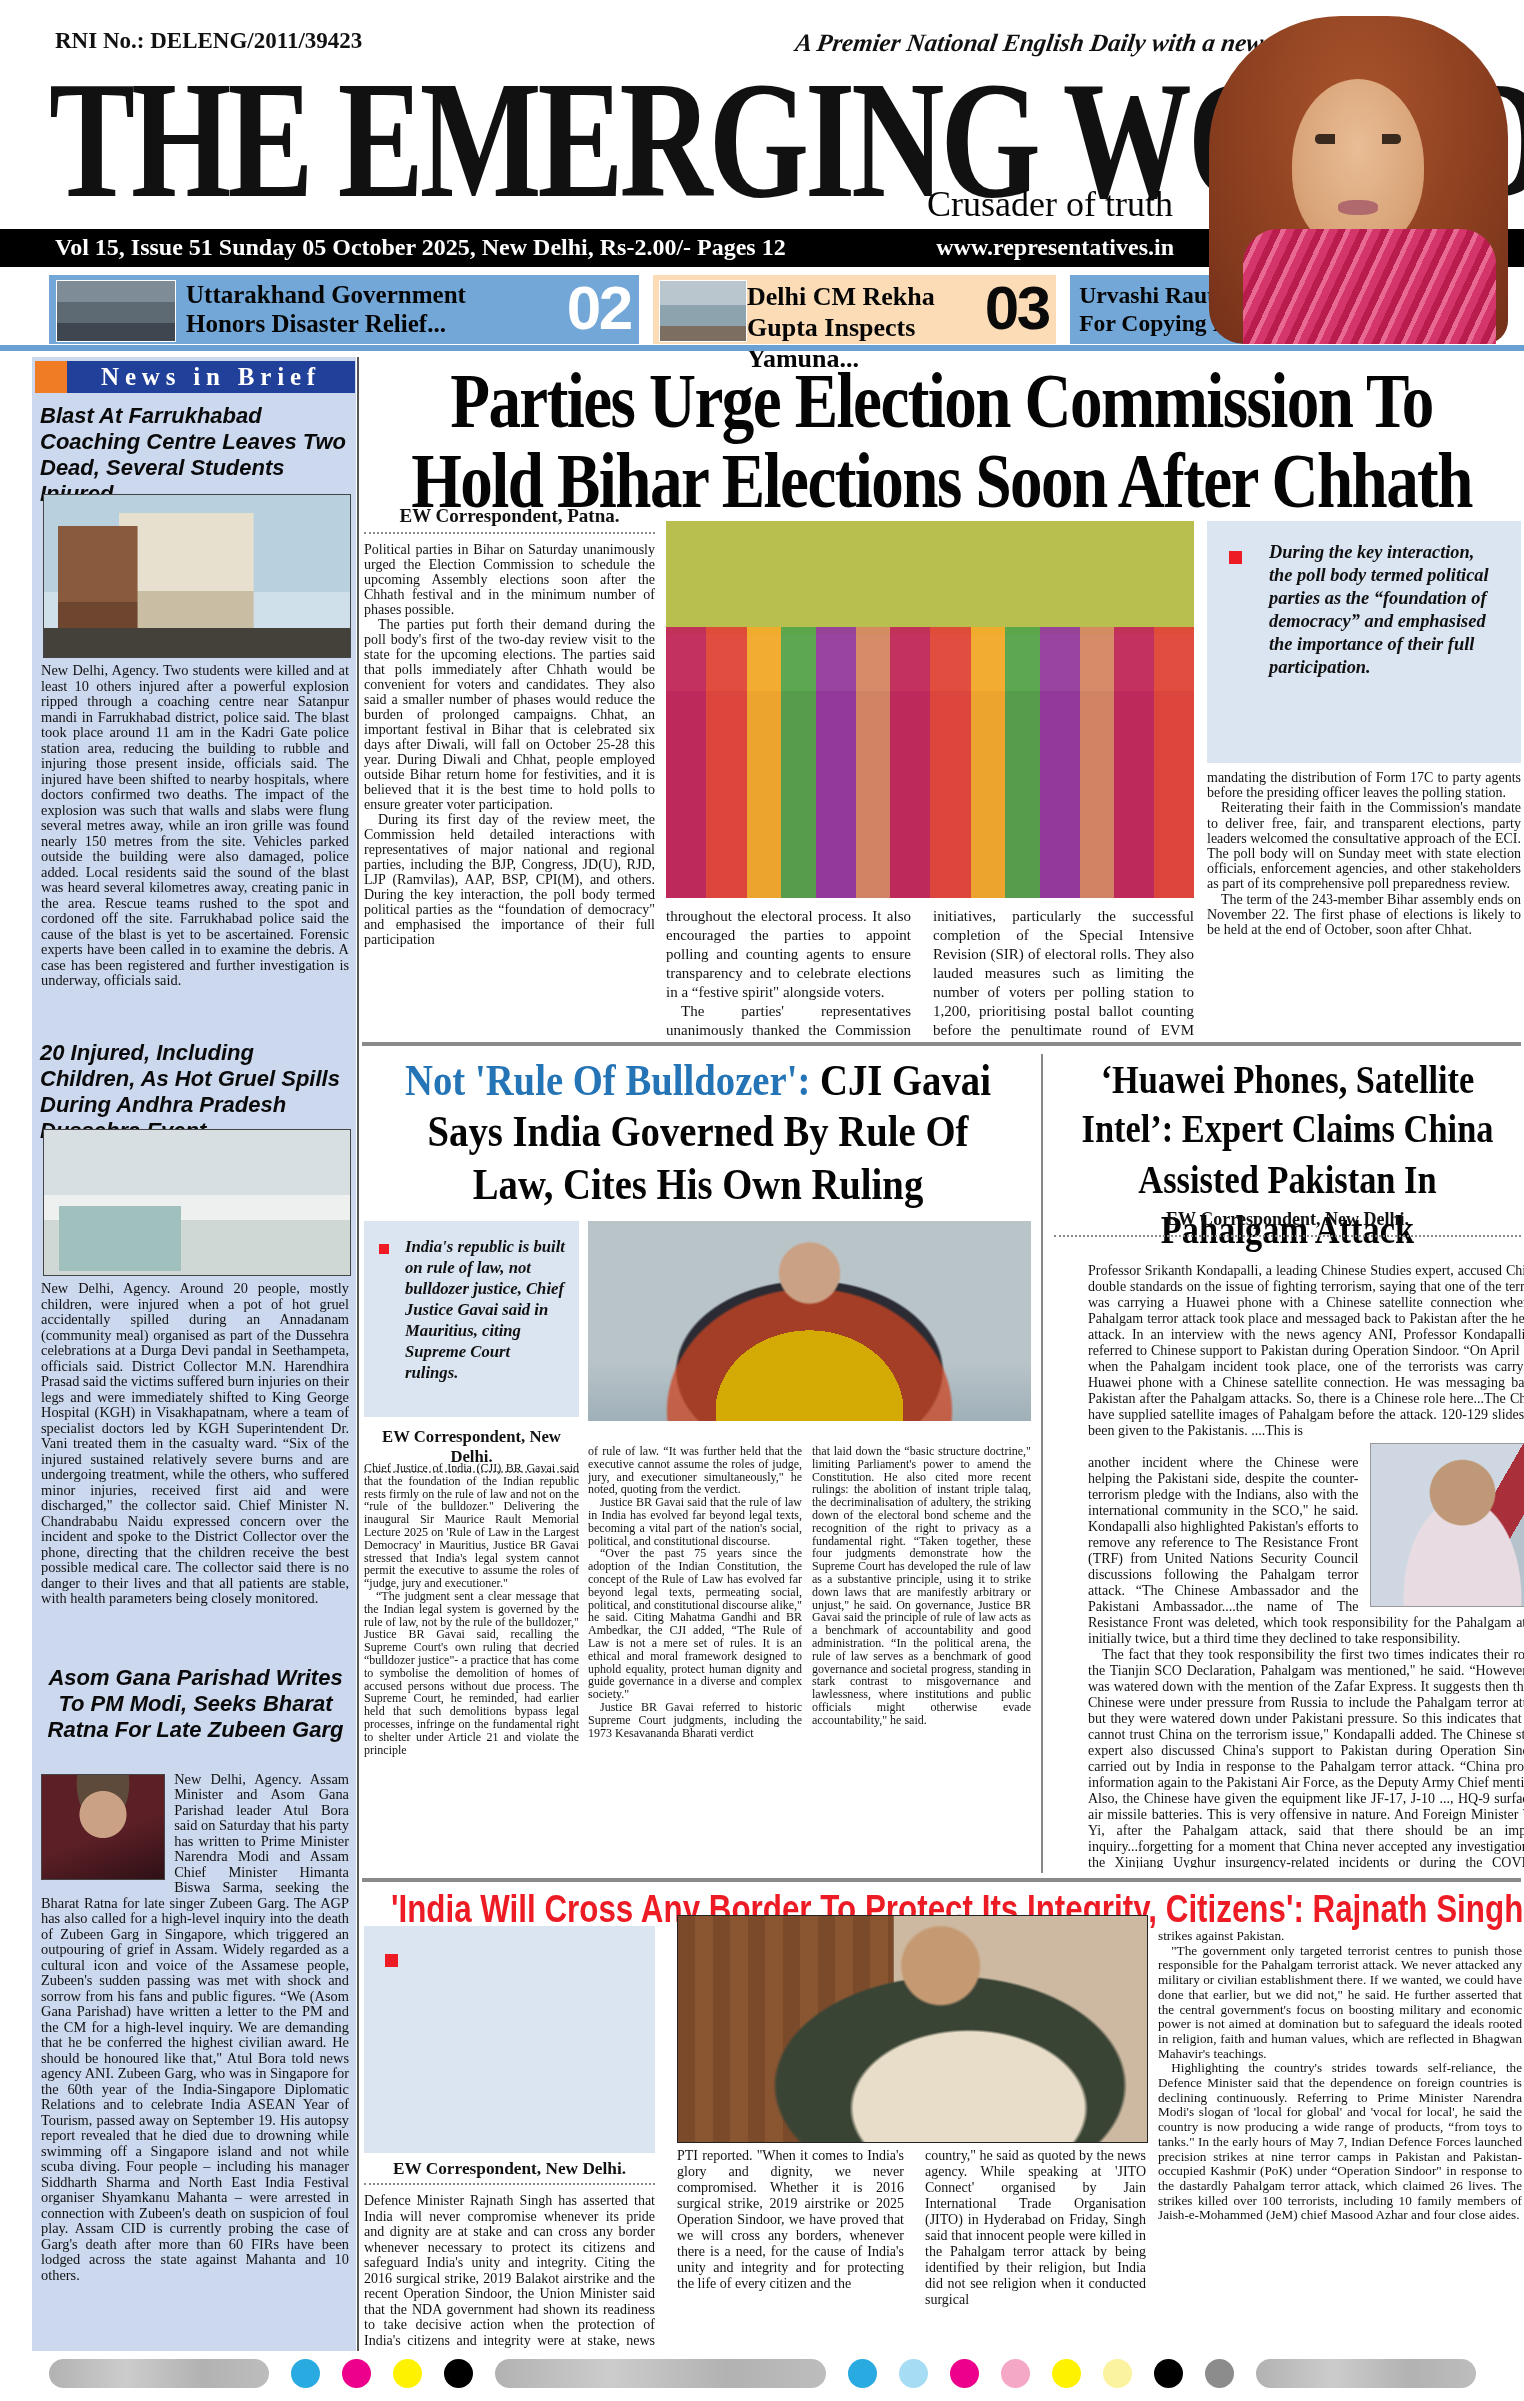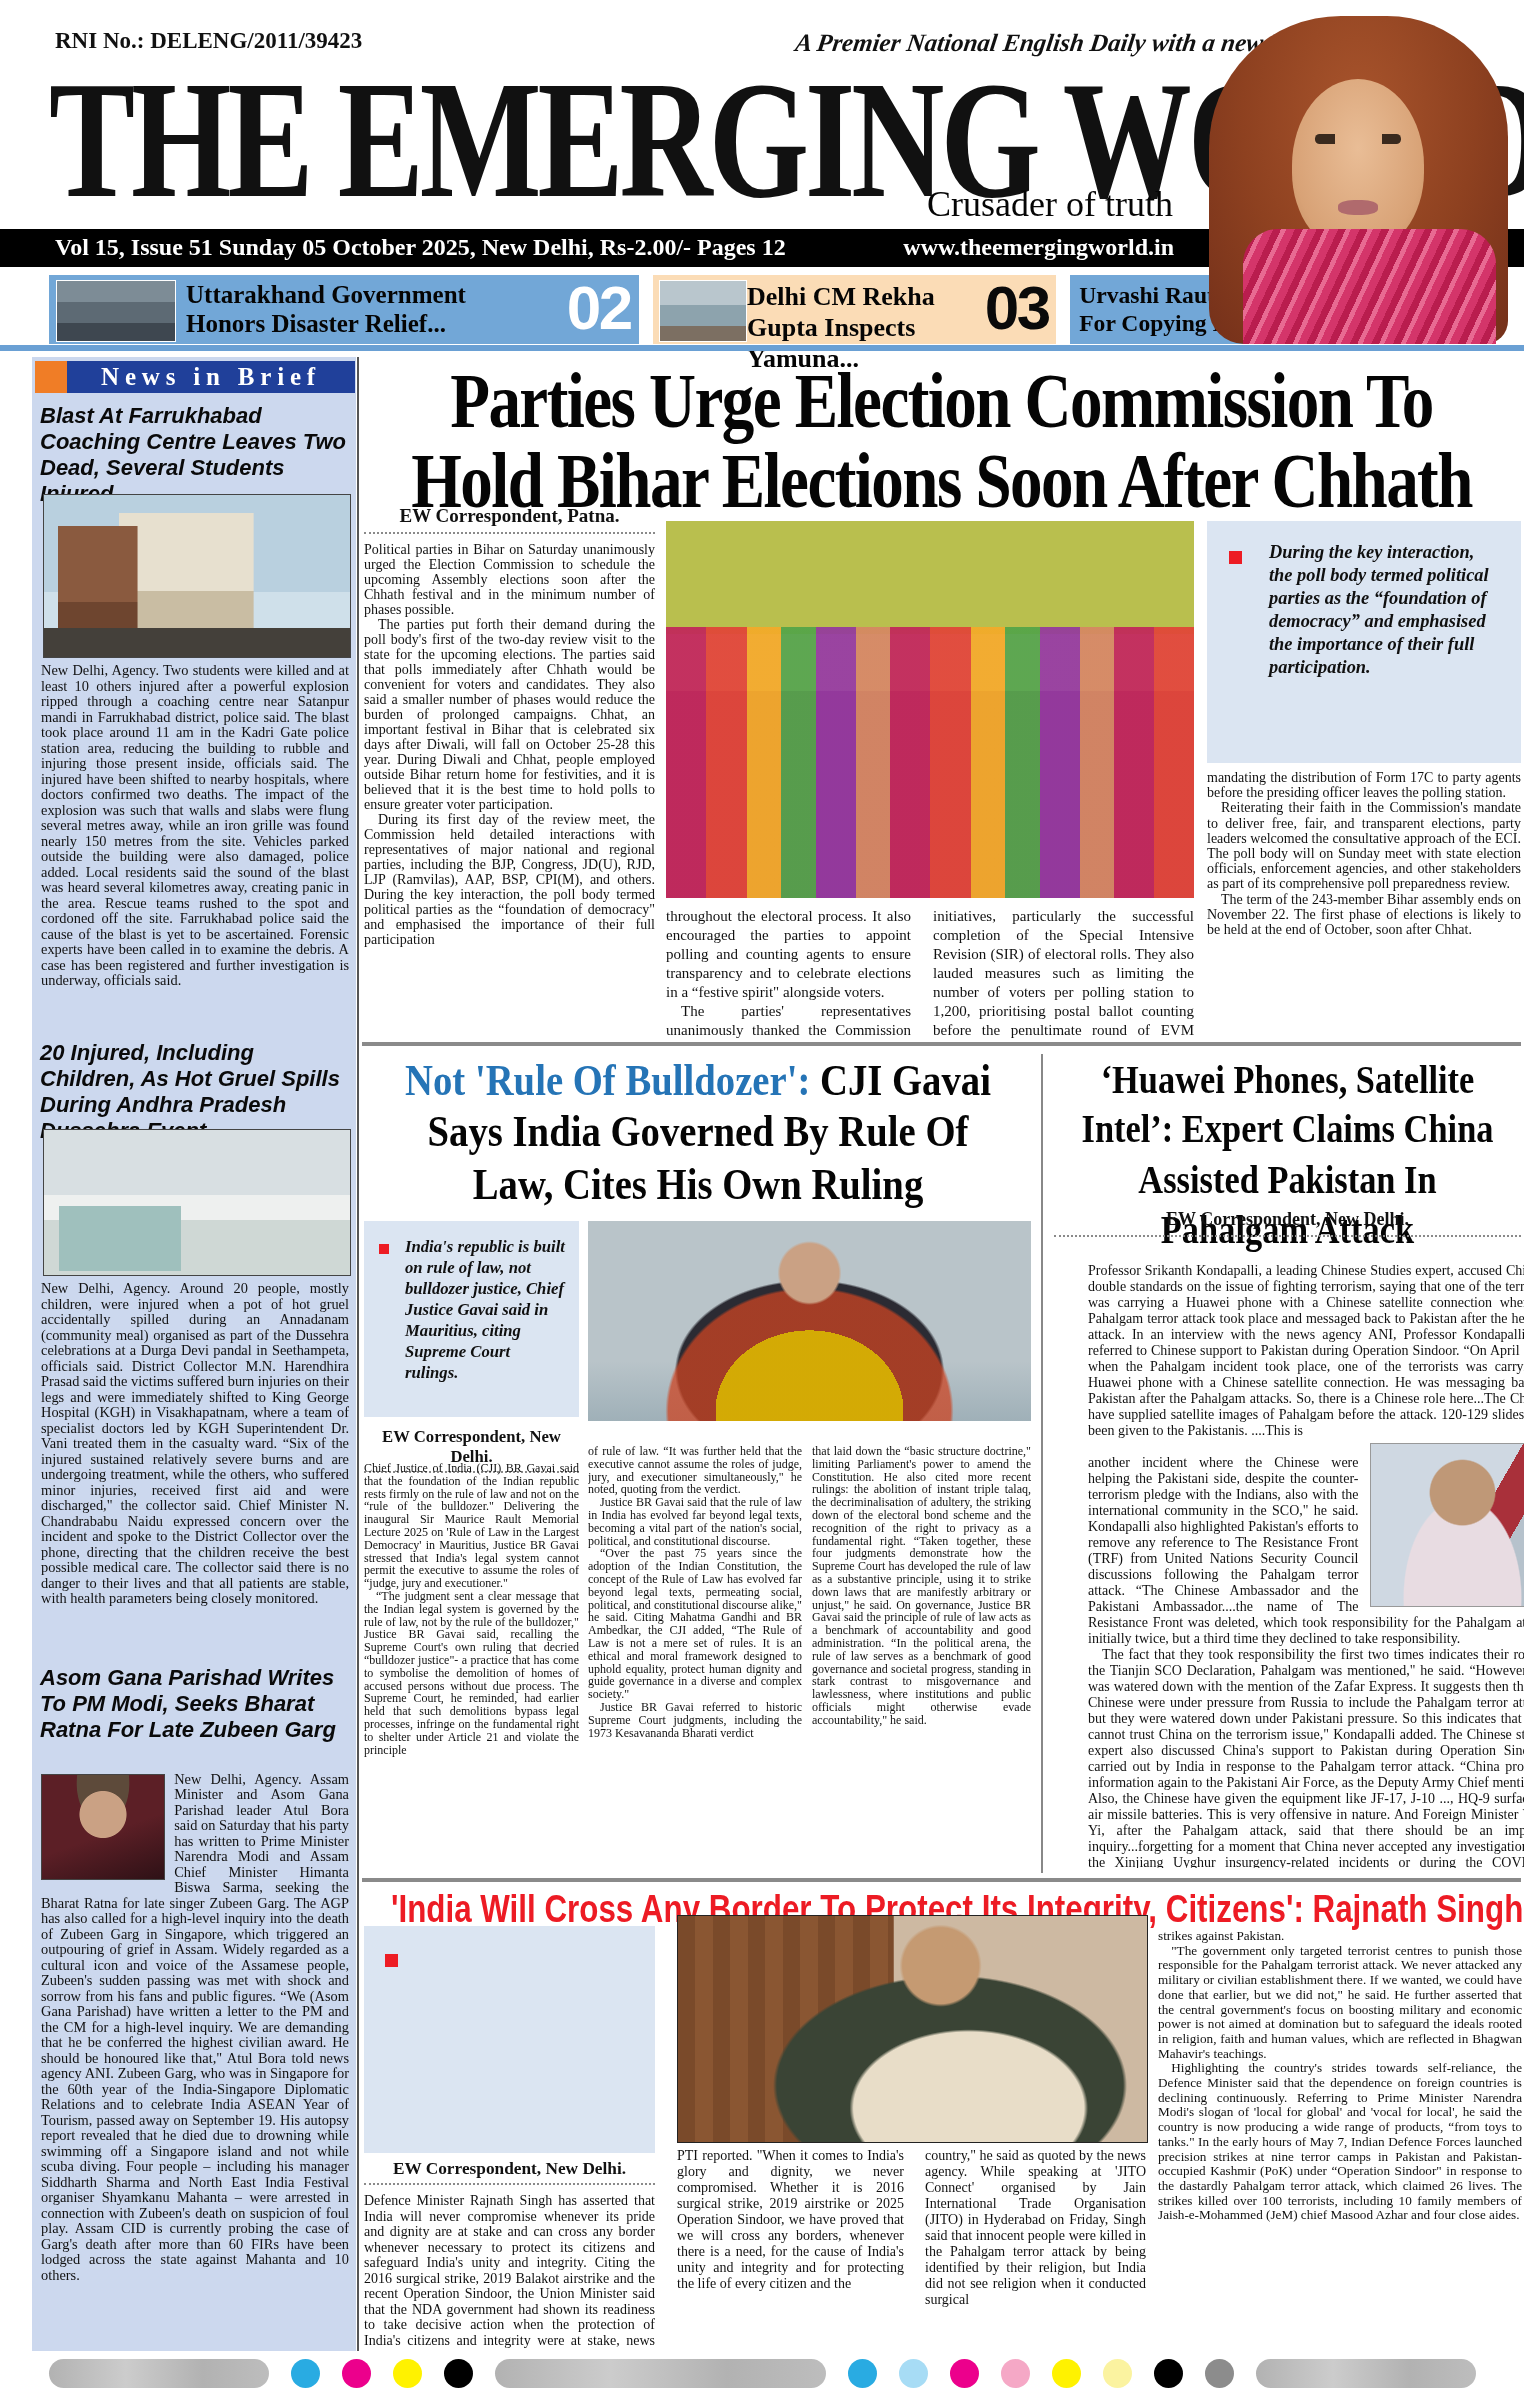--- a/index.html
+++ b/index.html
@@ -25,21 +25,21 @@
   <div class="abs" style="left:55px;top:28px;font-size:23px;font-weight:bold;">RNI No.: DELENG/2011/39423</div>
 
   <div class="abs" style="left:765px;top:29px;width:621px;text-align:right;font-size:25px;font-weight:bold;font-style:italic;transform:skewX(-8deg);">A Premier National English Daily with a new Perspective</div>
 
   <div class="abs nowrap" style="left:49px;top:56px;font-size:129px;font-weight:bold;letter-spacing:-4px;line-height:1;transform:scaleY(1.30);transform-origin:top left;">THE EMERGING WORLD</div>
 
   <div class="abs" style="left:690px;top:183px;width:483px;text-align:right;font-size:36px;color:#050505;">Crusader of truth</div>
 
   <div class="abs" style="left:0;top:229px;width:1525px;height:38px;background:#000;"></div>
   <div class="abs" style="left:55px;top:234px;font-size:24px;font-weight:bold;color:#fff;z-index:2;">Vol 15, Issue 51 Sunday 05 October 2025, New Delhi,  Rs-2.00/- Pages 12</div>
-  <div class="abs" style="left:863px;top:234px;width:311px;text-align:right;font-size:24px;font-weight:bold;color:#fff;z-index:2;">www.theemergingworld.in</div>
+  <div class="abs" style="left:863px;top:234px;width:311px;text-align:right;font-size:24px;font-weight:bold;color:#fff;z-index:2;">www.representatives.in</div>
 
   <div class="abs" style="left:1174px;top:10.4px;width:351px;height:334px;z-index:5;">
     <div class="abs" style="left:35px;top:5.8px;width:299px;height:328px;border-radius:132px 121px 23px 35px;background:radial-gradient(ellipse at 50% 30%,#a8542c 0%,#8e4120 55%,#74301a 100%);"></div>
     <div class="abs" style="left:118px;top:69px;width:132px;height:173px;border-radius:50% 50% 46% 46%;background:radial-gradient(ellipse at 50% 40%,#e9bd96 0%,#d8a276 70%,#c08a5e 100%);"></div>
     <div class="abs" style="left:141px;top:124px;width:86px;height:9.2px;background:linear-gradient(90deg,#3a2a1e 0 19.6px,transparent 19.6px 67px,#3a2a1e 67px);border-radius:4.6px;"></div>
     <div class="abs" style="left:164px;top:190px;width:40px;height:15px;border-radius:40%;background:#b06a6d;"></div>
     <div class="abs" style="left:69px;top:219px;width:253px;height:115px;border-radius:35px 35px 0 0;background:repeating-linear-gradient(115deg,#d4356a 0 8px,#b91d4e 8px 15px,#e86a92 15px 19.6px);"></div>
   </div>
 
   <div class="abs" style="left:49px;top:275px;width:590px;height:69px;background:#72a7d7;">
@@ -70,21 +70,21 @@
   </div>
 
   <div class="abs" style="left:40px;top:403px;width:311px;font-family:'Liberation Sans',sans-serif;font-weight:bold;font-style:italic;font-size:22px;line-height:1.18;color:#0a0a0a;">Blast At Farrukhabad Coaching Centre Leaves Two Dead, Several Students Injured</div>
   <div class="abs photo" style="left:43px;top:494px;width:306px;height:162px;border:1.2px solid #444;background-image:linear-gradient(180deg,#44403a 0 100%),linear-gradient(180deg,#8a5a3f 0 60%,#6e452f 60%),linear-gradient(180deg,#e7e0cf 0 55%,#c9bda3 55%),linear-gradient(180deg,#b9d0df 0 60%,#cfe0ea 60%);background-size:100% 18%,26% 78%,44% 88%,100% 100%;background-position:0 100%,6% 86%,44% 92%,0 0;"></div>
   <div class="abs jus" style="left:41px;top:663px;width:308px;height:374px;font-size:14.4px;line-height:15.5px;">New Delhi, Agency. Two students were killed and at least 10 others injured after a powerful explosion ripped through a coaching centre near Satanpur mandi in Farrukhabad district, police said. The blast took place around 11 am in the Kadri Gate police station area, reducing the building to rubble and injuring those present inside, officials said. The injured have been shifted to nearby hospitals, where doctors confirmed two deaths. The impact of the explosion was such that walls and slabs were flung several metres away, while an iron grille was found nearly 150 metres from the site. Vehicles parked outside the building were also damaged, police added. Local residents said the sound of the blast was heard several kilometres away, creating panic in the area. Rescue teams rushed to the spot and cordoned off the site. Farrukhabad police said the cause of the blast is yet to be ascertained. Forensic experts have been called in to examine the debris. A case has been registered and further investigation is underway, officials said.</div>
 
   <div class="abs" style="left:40px;top:1040px;width:311px;font-family:'Liberation Sans',sans-serif;font-weight:bold;font-style:italic;font-size:22px;line-height:1.18;color:#0a0a0a;">20 Injured, Including Children, As Hot Gruel Spills During Andhra Pradesh Dussehra Event</div>
   <div class="abs photo" style="left:43px;top:1129px;width:306px;height:145px;border:1.2px solid #444;background-image:linear-gradient(90deg,#9fc0bd 0 100%),linear-gradient(180deg,#d8dfe2 0 45%,#eef0ef 45% 62%,#cfd8d5 62%);background-size:40% 45%,100% 100%;background-position:8% 95%,0 0;"></div>
   <div class="abs jus" style="left:41px;top:1281px;width:308px;height:381px;font-size:14.4px;line-height:15.5px;">New Delhi, Agency. Around 20 people, mostly children, were injured when a pot of hot gruel accidentally spilled during an Annadanam (community meal) organised as part of the Dussehra celebrations at a Durga Devi pandal in Seethampeta, officials said. District Collector M.N. Harendhira Prasad said the victims suffered burn injuries on their legs and were immediately shifted to King George Hospital (KGH) in Visakhapatnam, where a team of specialist doctors led by KGH Superintendent Dr. Vani treated them in the casualty ward. “Six of the injured sustained relatively severe burns and are undergoing treatment, while the others, who suffered minor injuries, received first aid and were discharged," the collector said. Chief Minister N. Chandrababu Naidu expressed concern over the incident and spoke to the District Collector over the phone, directing that the children receive the best possible medical care. The collector said there is no danger to their lives and that all patients are stable, with health parameters being closely monitored.</div>
 
-  <div class="abs" style="left:40px;top:1665px;width:311px;font-family:'Liberation Sans',sans-serif;font-weight:bold;font-style:italic;font-size:22px;line-height:1.18;color:#0a0a0a;">Asom Gana Parishad Writes To PM Modi, Seeks Bharat Ratna For Late Zubeen Garg</div>
+  <div class="abs" style="left:40px;top:1665px;width:311px;font-family:'Liberation Sans',sans-serif;font-weight:bold;font-style:italic;font-size:22px;line-height:1.18;color:#0a0a0a;text-align:center;">Asom Gana Parishad Writes To PM Modi, Seeks Bharat Ratna For Late Zubeen Garg</div>
   <div class="abs jus" style="left:41px;top:1756px;width:308px;height:587px;font-size:14.4px;line-height:15.5px;">
     <span class="photo" style="float:left;width:122px;height:104px;margin:2.3px 9.2px 3.5px 0;border:1.2px solid #444;display:block;background:radial-gradient(circle at 50% 38%,#caa184 0 26%,transparent 27%),radial-gradient(ellipse at 50% 8%,#5d4a3a 0 30%,transparent 31%),linear-gradient(160deg,#5c1f26 0 55%,#2e1116 100%);"></span><span>New Delhi, Agency. Assam Minister and Asom Gana Parishad leader Atul Bora said on Saturday that his party has written to Prime Minister Narendra Modi and Assam Chief Minister Himanta Biswa Sarma, seeking the Bharat Ratna for late singer Zubeen Garg. The AGP has also called for a high-level inquiry into the death of Zubeen Garg in Singapore, which triggered an outpouring of grief in Assam. Widely regarded as a cultural icon and voice of the Assamese people, Zubeen's sudden passing was met with shock and sorrow from his fans and public figures. “We (Asom Gana Parishad) have written a letter to the PM and the CM for a high-level inquiry. We are demanding that he be conferred the highest civilian award. He should be honoured like that," Atul Bora told news agency ANI. Zubeen Garg, who was in Singapore for the 60th year of the India-Singapore Diplomatic Relations and to celebrate India ASEAN Year of Tourism, passed away on September 19. His autopsy report revealed that he died due to drowning while swimming off a Singapore island and not while scuba diving. Four people – including his manager Siddharth Sharma and North East India Festival organiser Shyamkanu Mahanta – were arrested in connection with Zubeen's death on suspicion of foul play. Assam CID is currently probing the case of Garg's death after more than 60 FIRs have been lodged across the state against Mahanta and 10 others.</span>
   </div>
 
   <div class="abs head-serif" style="left:362px;top:361px;width:1159px;text-align:center;font-size:70px;line-height:1.02;letter-spacing:-1.7px;transform:scale(0.93,1.12);transform-origin:center top;">Parties Urge Election Commission To Hold Bihar Elections Soon After Chhath</div>
 
   <div class="abs" style="left:364px;top:505px;width:291px;">
     <div class="byline" style="font-size:19px;">EW Correspondent, Patna.</div>
     <div class="dotted" style="margin-top:4.6px;"></div>
   </div>

